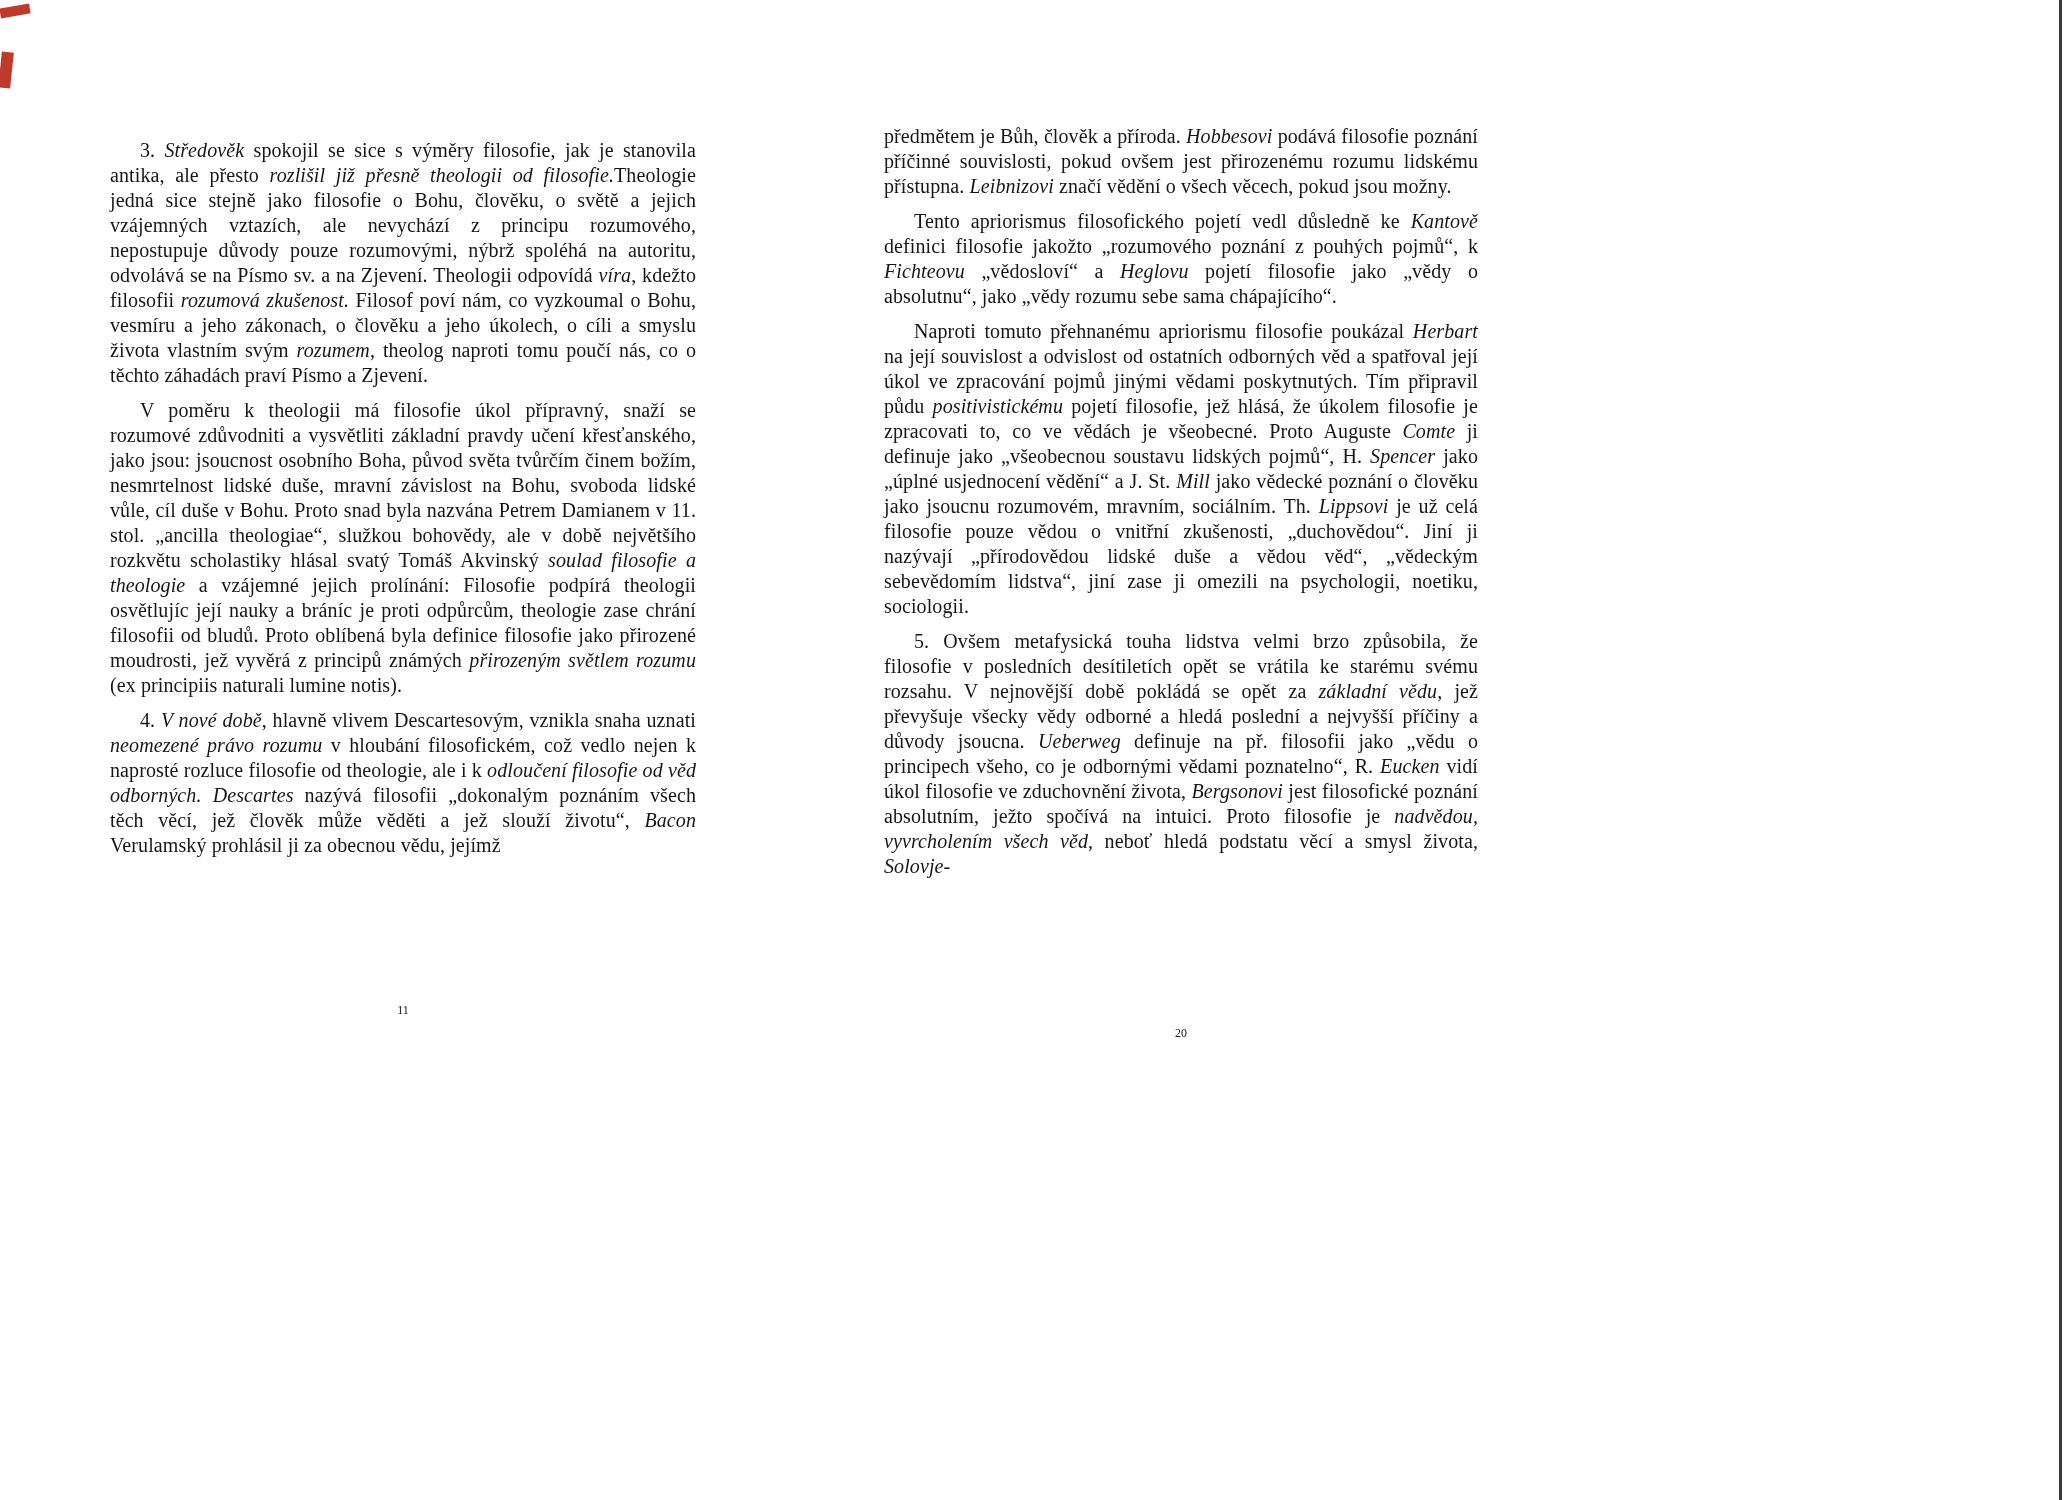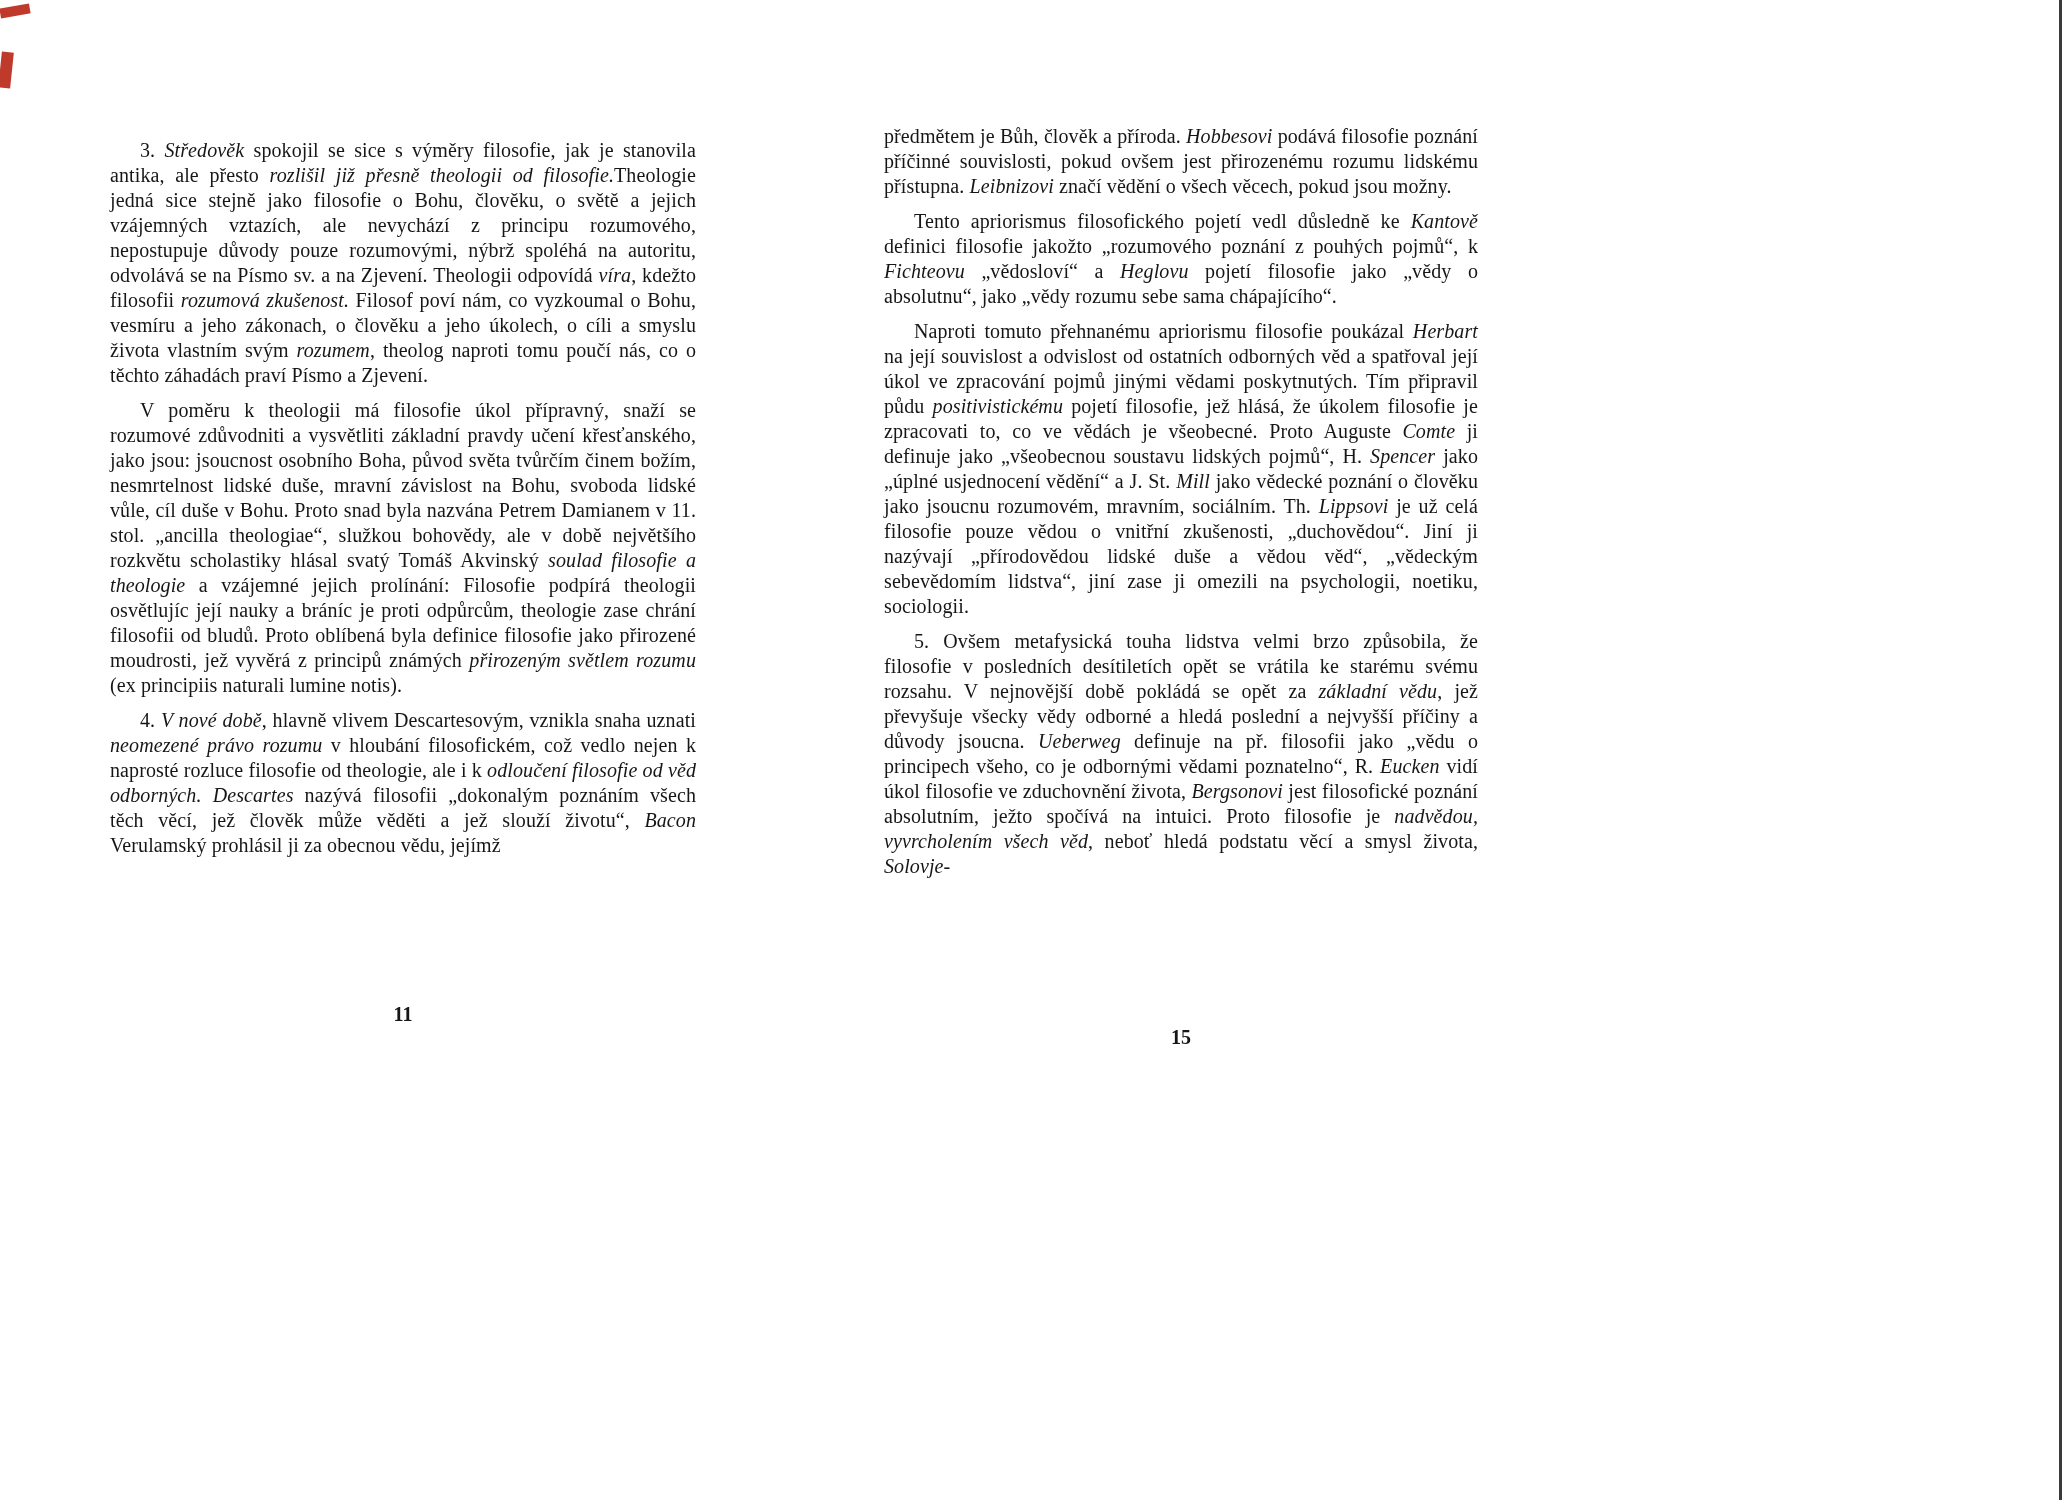--- a/index.html
+++ b/index.html
@@ -27,22 +27,22 @@
     padding: 0;
   }
   .text-block p.indent {
     text-indent: 30px;
   }
   .italic {
     font-style: italic;
   }
   .page-number {
     position: absolute;
-    font-size: 20px;
-    font-weight: bold;
+    font-size: 12px;
+    font-weight: normal;
     text-align: center;
   }
   #left-text  { left: 100px; top: 128px; width: 606px; }
   #right-text { left: 874px; top: 114px; width: 614px; }
   #left-num   { left: 100px; top: 1003px; width: 606px; }
   #right-num  { left: 874px; top: 1026px; width: 614px; }
   .edge-line {
     position: absolute;
     right: 2px;
     top: 0;
@@ -73,14 +73,14 @@
   <div id="left-num" class="page-number">11</div>
 </div>
 
 <div>
   <div id="right-text" class="text-block">
       <p><span>předmětem je Bůh, člověk a příroda. </span><span class="italic">Hobbesovi</span><span> podává filosofie poznání příčinné souvislosti, pokud ovšem jest přirozenému rozumu lidskému přístupna. </span><span class="italic">Leibnizovi</span><span> značí vědění o všech věcech, pokud jsou možny.</span></p>
       <p class="indent"><span>Tento apriorismus filosofického pojetí vedl důsledně ke </span><span class="italic">Kantově</span><span> definici filosofie jakožto „rozumového poznání z pouhých pojmů“, k </span><span class="italic">Fichteovu</span><span> „vědosloví“ a </span><span class="italic">Heglovu</span><span> pojetí filosofie jako „vědy o absolutnu“, jako „vědy rozumu sebe sama chápajícího“.</span></p>
       <p class="indent"><span>Naproti tomuto přehnanému apriorismu filosofie poukázal </span><span class="italic">Herbart</span><span> na její souvislost a odvislost od ostatních odborných věd a spatřoval její úkol ve zpracování pojmů jinými vědami poskytnutých. Tím připravil půdu </span><span class="italic">positivistickému</span><span> pojetí filosofie, jež hlásá, že úkolem filosofie je zpracovati to, co ve vědách je všeobecné. Proto Auguste </span><span class="italic">Comte</span><span> ji definuje jako „všeobecnou soustavu lidských pojmů“, H. </span><span class="italic">Spencer</span><span> jako „úplné usjednocení vědění“ a J. St. </span><span class="italic">Mill</span><span> jako vědecké poznání o člověku jako jsoucnu rozumovém, mravním, sociálním. Th. </span><span class="italic">Lippsovi</span><span> je už celá filosofie pouze vědou o vnitřní zkušenosti, „duchovědou“. Jiní ji nazývají „přírodovědou lidské duše a vědou věd“, „vědeckým sebevědomím lidstva“, jiní zase ji omezili na psychologii, noetiku, sociologii.</span></p>
       <p class="indent"><span>5. Ovšem metafysická touha lidstva velmi brzo způsobila, že filosofie v posledních desítiletích opět se vrátila ke starému svému rozsahu. V nejnovější době pokládá se opět za </span><span class="italic">základní vědu</span><span>, jež převyšuje všecky vědy odborné a hledá poslední a nejvyšší příčiny a důvody jsoucna. </span><span class="italic">Ueberweg</span><span> definuje na př. filosofii jako „vědu o principech všeho, co je odbornými vědami poznatelno“, R. </span><span class="italic">Eucken</span><span> vidí úkol filosofie ve zduchovnění života, </span><span class="italic">Bergsonovi</span><span> jest filosofické poznání absolutním, ježto spočívá na intuici. Proto filosofie je </span><span class="italic">nadvědou, vyvrcholením všech věd</span><span>, neboť hledá podstatu věcí a smysl života, </span><span class="italic">Solovje-</span></p>
     </div>
-  <div id="right-num" class="page-number">15</div>
+  <div id="right-num" class="page-number">20</div>
 </div>
 
 </body></html>

